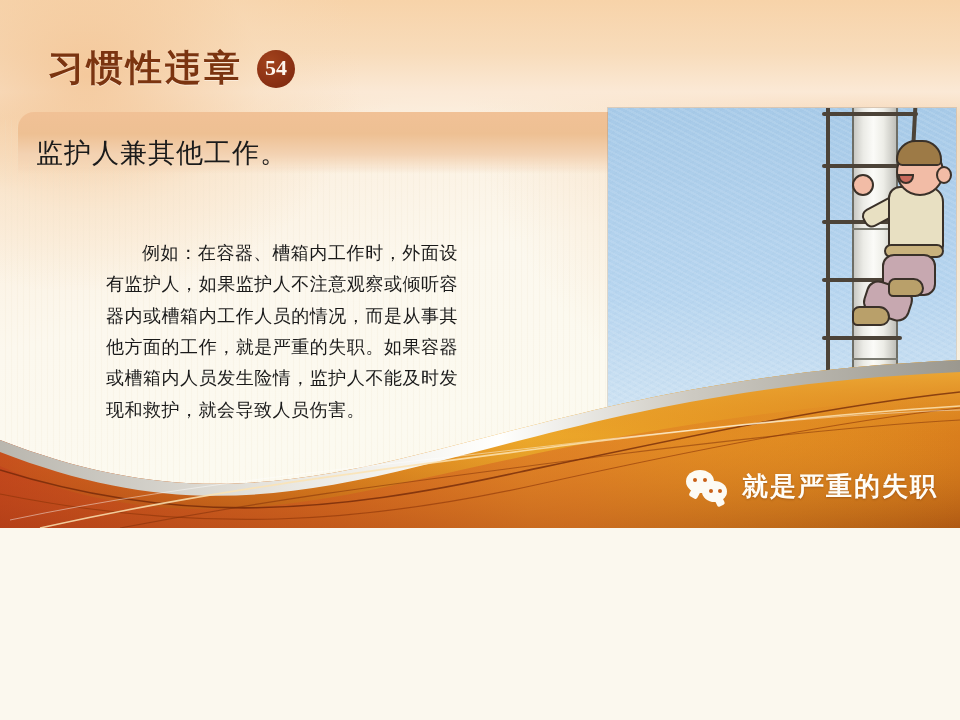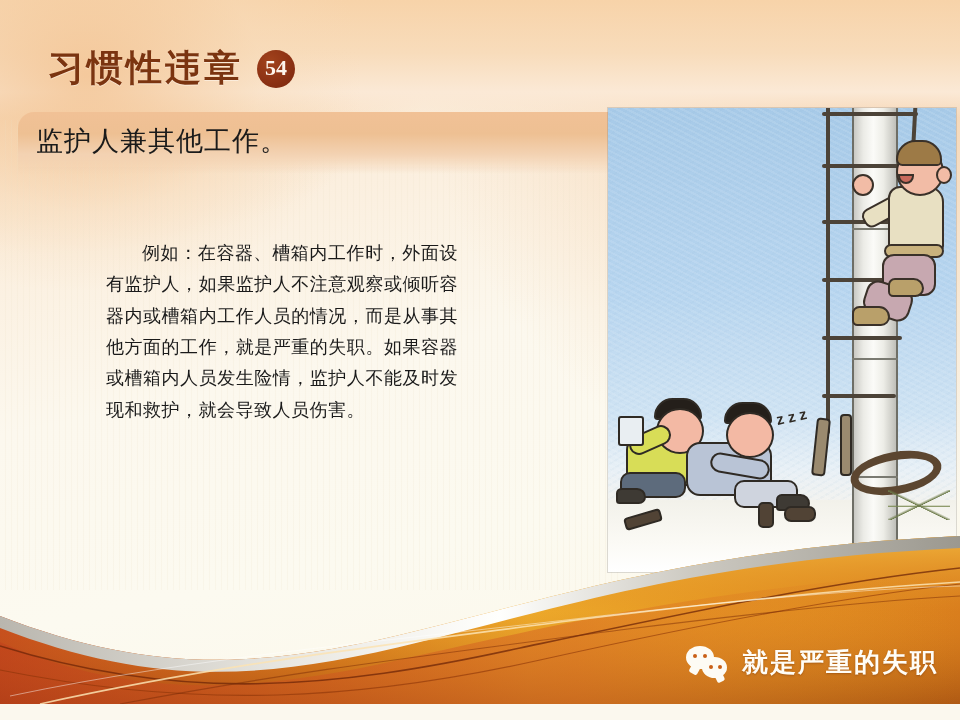--- a/index.html
+++ b/index.html
@@ -2,21 +2,21 @@
 <html><head>
 <meta charset="utf-8">
 <style>
   html,body{margin:0;padding:0;}
   body{
     width:960px;height:720px;overflow:hidden;
     font-family:"Liberation Serif","DejaVu Serif",serif;
     background:#FBF8EE;
   }
   #slide{
-    position:relative;width:960px;height:704px;overflow:hidden;
+    position:relative;width:960px;height:528px;overflow:hidden;
     background:#FDFBF2;
   }
   
   .bg-base{
     position:absolute;inset:0;
     background:
       radial-gradient(circle at 92% 6%, #f5d2ae 0%, rgba(245,210,174,0) 42%),
       radial-gradient(ellipse 70% 55% at 4% 2%, #f6cfa6 0%, rgba(246,207,166,0.65) 26%, rgba(250,233,213,0) 62%),
       linear-gradient(168deg,#f7d8b4 0%, #fbeedd 26%, #fcf8ee 48%, #fcfaf0 70%, #fbf7e9 100%);
   }
@@ -59,21 +59,21 @@
     position:absolute;left:0;top:2px;width:608px;height:62px;
     border-radius:16px 10px 0 0;
     background:linear-gradient(180deg,#f1c196 0%, #eec093 35%, #f3d2b2 68%, rgba(247,226,206,0) 100%);
     filter:blur(0.4px);
   }
   .headline-line1,.headline-line2{
     position:relative;font-size:27px;color:#1b1b1b;letter-spacing:1px;
     font-family:"Liberation Serif","DejaVu Serif",serif;white-space:nowrap;
   }
   .headline-line1{margin:10px 0 0 12px;}
-  .headline-line2{margin:13px 0 0 18px;}
+  .headline-line2{margin:25px 0 0 18px;}
 
   
   .body-para{
     position:absolute;left:106px;top:238px;width:352px;
     font-size:18px;line-height:1.74;color:#1a1a1a;letter-spacing:.5px;
     text-indent:2em;text-align:justify;
     font-family:"Liberation Serif","DejaVu Serif",serif;
   }
 
   

